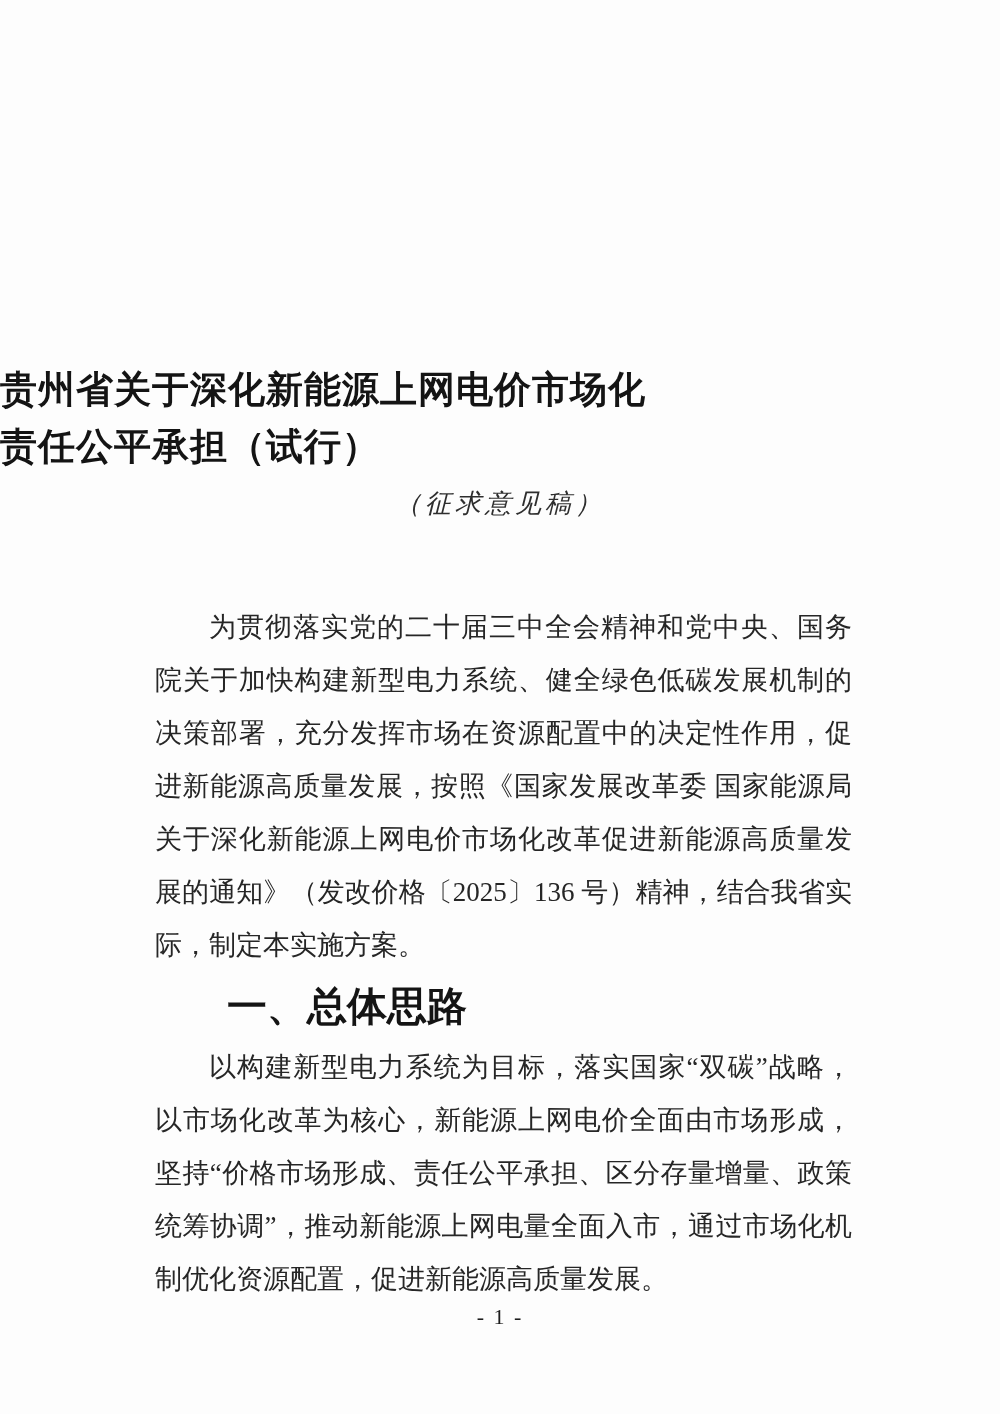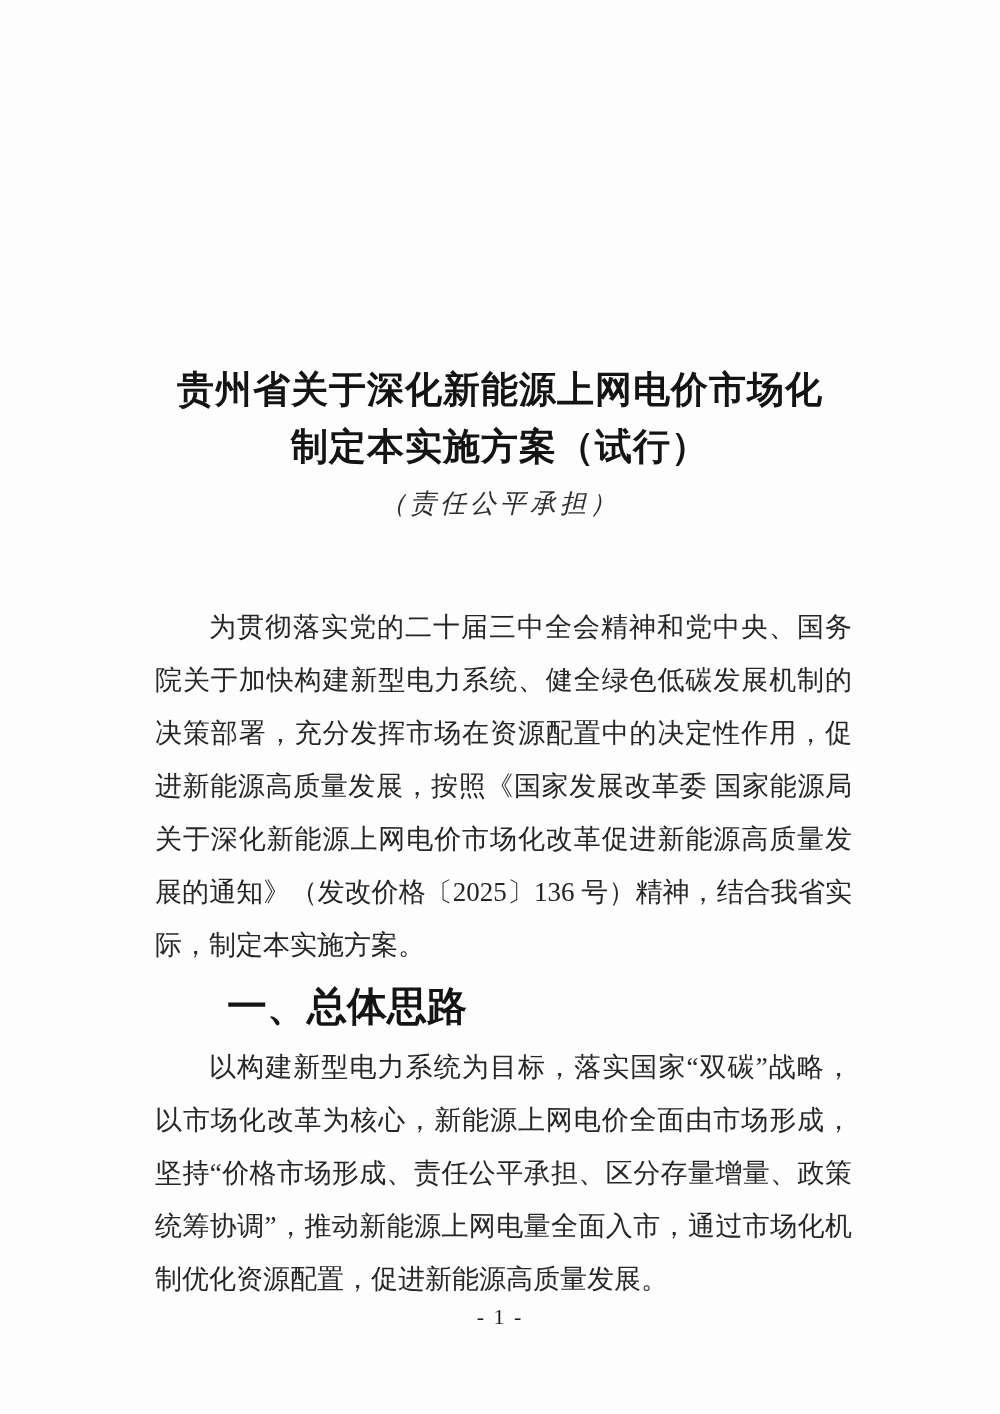--- a/index.html
+++ b/index.html
@@ -15,21 +15,20 @@
     background: #fdfdfd;
     color: #232323;
     font-family: "Liberation Serif", "DejaVu Serif", serif;
     overflow: hidden;
   }
   .doc-title {
     position: absolute;
     top: 361px;
     left: 0;
     right: 0;
-    text-align: center;
     font-family: "Liberation Sans", "DejaVu Sans", sans-serif;
     font-weight: bold;
     font-size: 37px;
     line-height: 57px;
     color: #141414;
     letter-spacing: 1px;
   }
   .doc-subtitle {
     position: absolute;
     top: 487px;
@@ -78,24 +77,24 @@
     letter-spacing: 2px;
   }
 </style>
 </head>
 <body>
 
 <div class="page">
 
   <div class="doc-title">
     <div>贵州省关于深化新能源上网电价市场化</div>
-    <div>制定本实施方案（试行）</div>
+    <div>责任公平承担（试行）</div>
   </div>
 
-  <div class="doc-subtitle">（责任公平承担）</div>
+  <div class="doc-subtitle">（征求意见稿）</div>
 
   <div class="doc-body">
     <p class="para">为贯彻落实党的二十届三中全会精神和党中央、国务院关于加快构建新型电力系统、健全绿色低碳发展机制的决策部署，充分发挥市场在资源配置中的决定性作用，促进新能源高质量发展，按照《国家发展改革委 国家能源局关于深化新能源上网电价市场化改革促进新能源高质量发展的通知》（发改价格〔2025〕136 号）精神，结合我省实际，制定本实施方案。</p>
     <h2 class="heading">一、总体思路</h2>
     <p class="para">以构建新型电力系统为目标，落实国家“双碳”战略，以市场化改革为核心，新能源上网电价全面由市场形成，坚持“价格市场形成、责任公平承担、区分存量增量、政策统筹协调”，推动新能源上网电量全面入市，通过市场化机制优化资源配置，促进新能源高质量发展。</p>
   </div>
 
   <div class="page-number">- 1 -</div>
 
 </div>

